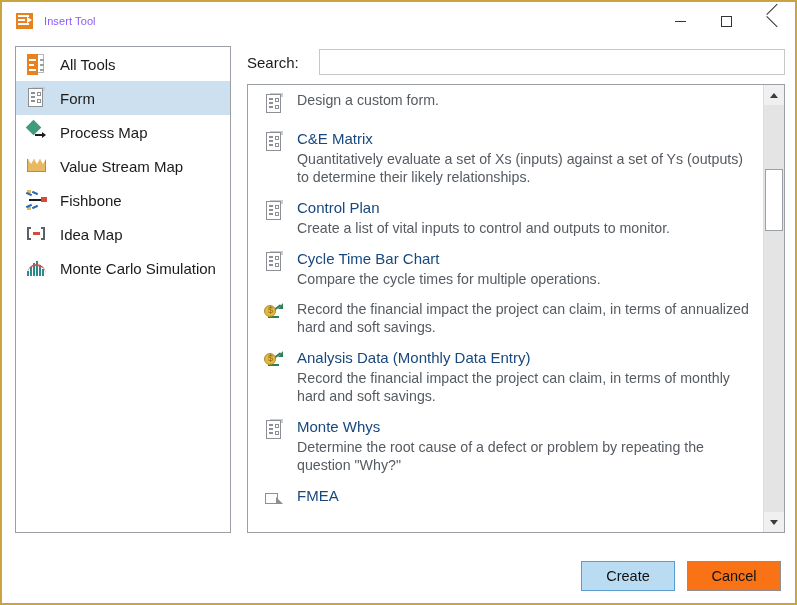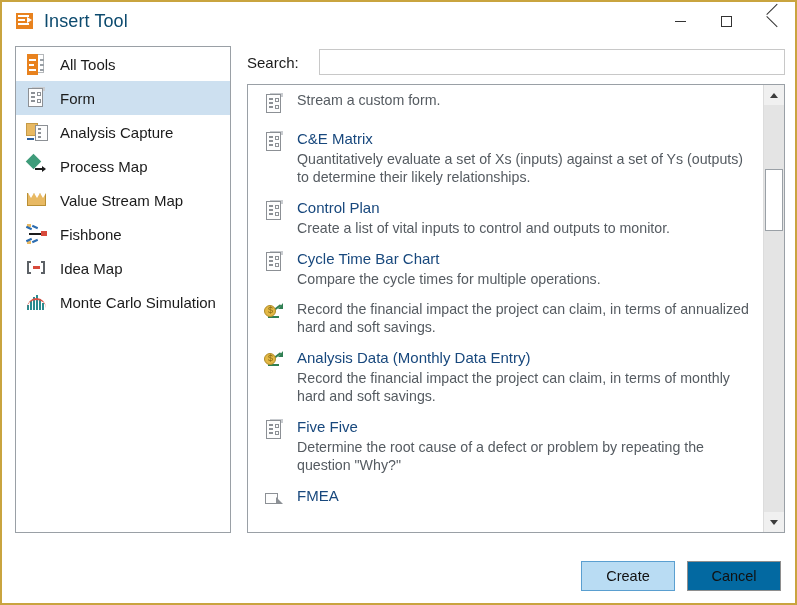--- a/index.html
+++ b/index.html
@@ -38,22 +38,22 @@
   }
   .title-icon {
     width: 18px;
     height: 18px;
     margin-left: 14px;
     margin-right: 10px;
     position: relative;
     flex: 0 0 auto;
   }
   .title-text {
-    font-size: 18px;
-    color: #0c4a6e;
+    font-size: 11px;
+    color: #8b5cf6;
     letter-spacing: 0.1px;
   }
   .win-controls {
     position: absolute;
     right: 0; top: 0;
     height: 38px;
     display: flex;
   }
   .win-btn {
     width: 46px;
@@ -259,21 +259,21 @@
     height: 30px;
     box-sizing: border-box;
     font-family: "Liberation Sans", sans-serif;
     font-size: 14.5px;
     color: #111;
     display: flex;
     align-items: center;
     justify-content: center;
     cursor: default;
     border: 1px solid #8e8e8e;
-    background: #0369a1;
+    background: #f97316;
   }
   .btn.primary {
     background: #b9dcf3;
     border: 1px solid #5a9fd0;
   }
 
   
   .ico-doc {
     position: absolute; left: 2px; top: 1px;
     width: 15px; height: 19px;
@@ -571,32 +571,20 @@
             <span class="l1"></span>
               <span class="l2"></span>
               <span class="l3"></span>
             <span class="b1"></span>
               <span class="b2"></span>
           </span>
         </span>
         <span class="side-label">Form</span>
       </div>
 
-      <div class="side-item">
-        <span class="side-ico ico-capture">
-          <span class="pad"></span>
-          <span class="doc2">
-              <i></i>
-              <i></i>
-              <i></i>
-            </span>
-          <span class="arrowc"></span>
-        </span>
-        <span class="side-label">Analysis Capture</span>
-      </div>
 
       <div class="side-item">
         <span class="side-ico ico-process">
           <span class="diamond"></span>
           <span class="tail"></span>
           <span class="tarr"></span>
         </span>
         <span class="side-label">Process Map</span>
       </div>
 
@@ -666,21 +654,21 @@
             <span class="ico-doc-shadow"></span>
             <span class="ico-doc">
                 <span class="l1"></span>
                 <span class="l2"></span>
                 <span class="l3"></span>
                 <span class="b1"></span>
                 <span class="b2"></span>
               </span>
           </span>
           <span class="tool-txt">
-            <div class="tool-desc">Stream a custom form.</div>
+            <div class="tool-desc">Design a custom form.</div>
           </span>
         </div>
 
         <div class="tool-item">
           <span class="tool-ico">
             <span class="ico-doc-shadow"></span>
             <span class="ico-doc">
                 <span class="l1"></span>
                 <span class="l2"></span>
                 <span class="l3"></span>
@@ -758,21 +746,21 @@
             <span class="ico-doc-shadow"></span>
             <span class="ico-doc">
                 <span class="l1"></span>
                 <span class="l2"></span>
                 <span class="l3"></span>
                 <span class="b1"></span>
                 <span class="b2"></span>
               </span>
           </span>
           <span class="tool-txt">
-            <div class="tool-title">Five Five</div>
+            <div class="tool-title">Monte Whys</div>
             <div class="tool-desc">Determine the root cause of a defect or problem by repeating the question "Why?"</div>
           </span>
         </div>
 
         <div class="tool-item">
           <span class="tool-ico ico-fmea">
             <span class="doc3"></span>
             <span class="corner"></span>
           </span>
           <span class="tool-txt">

